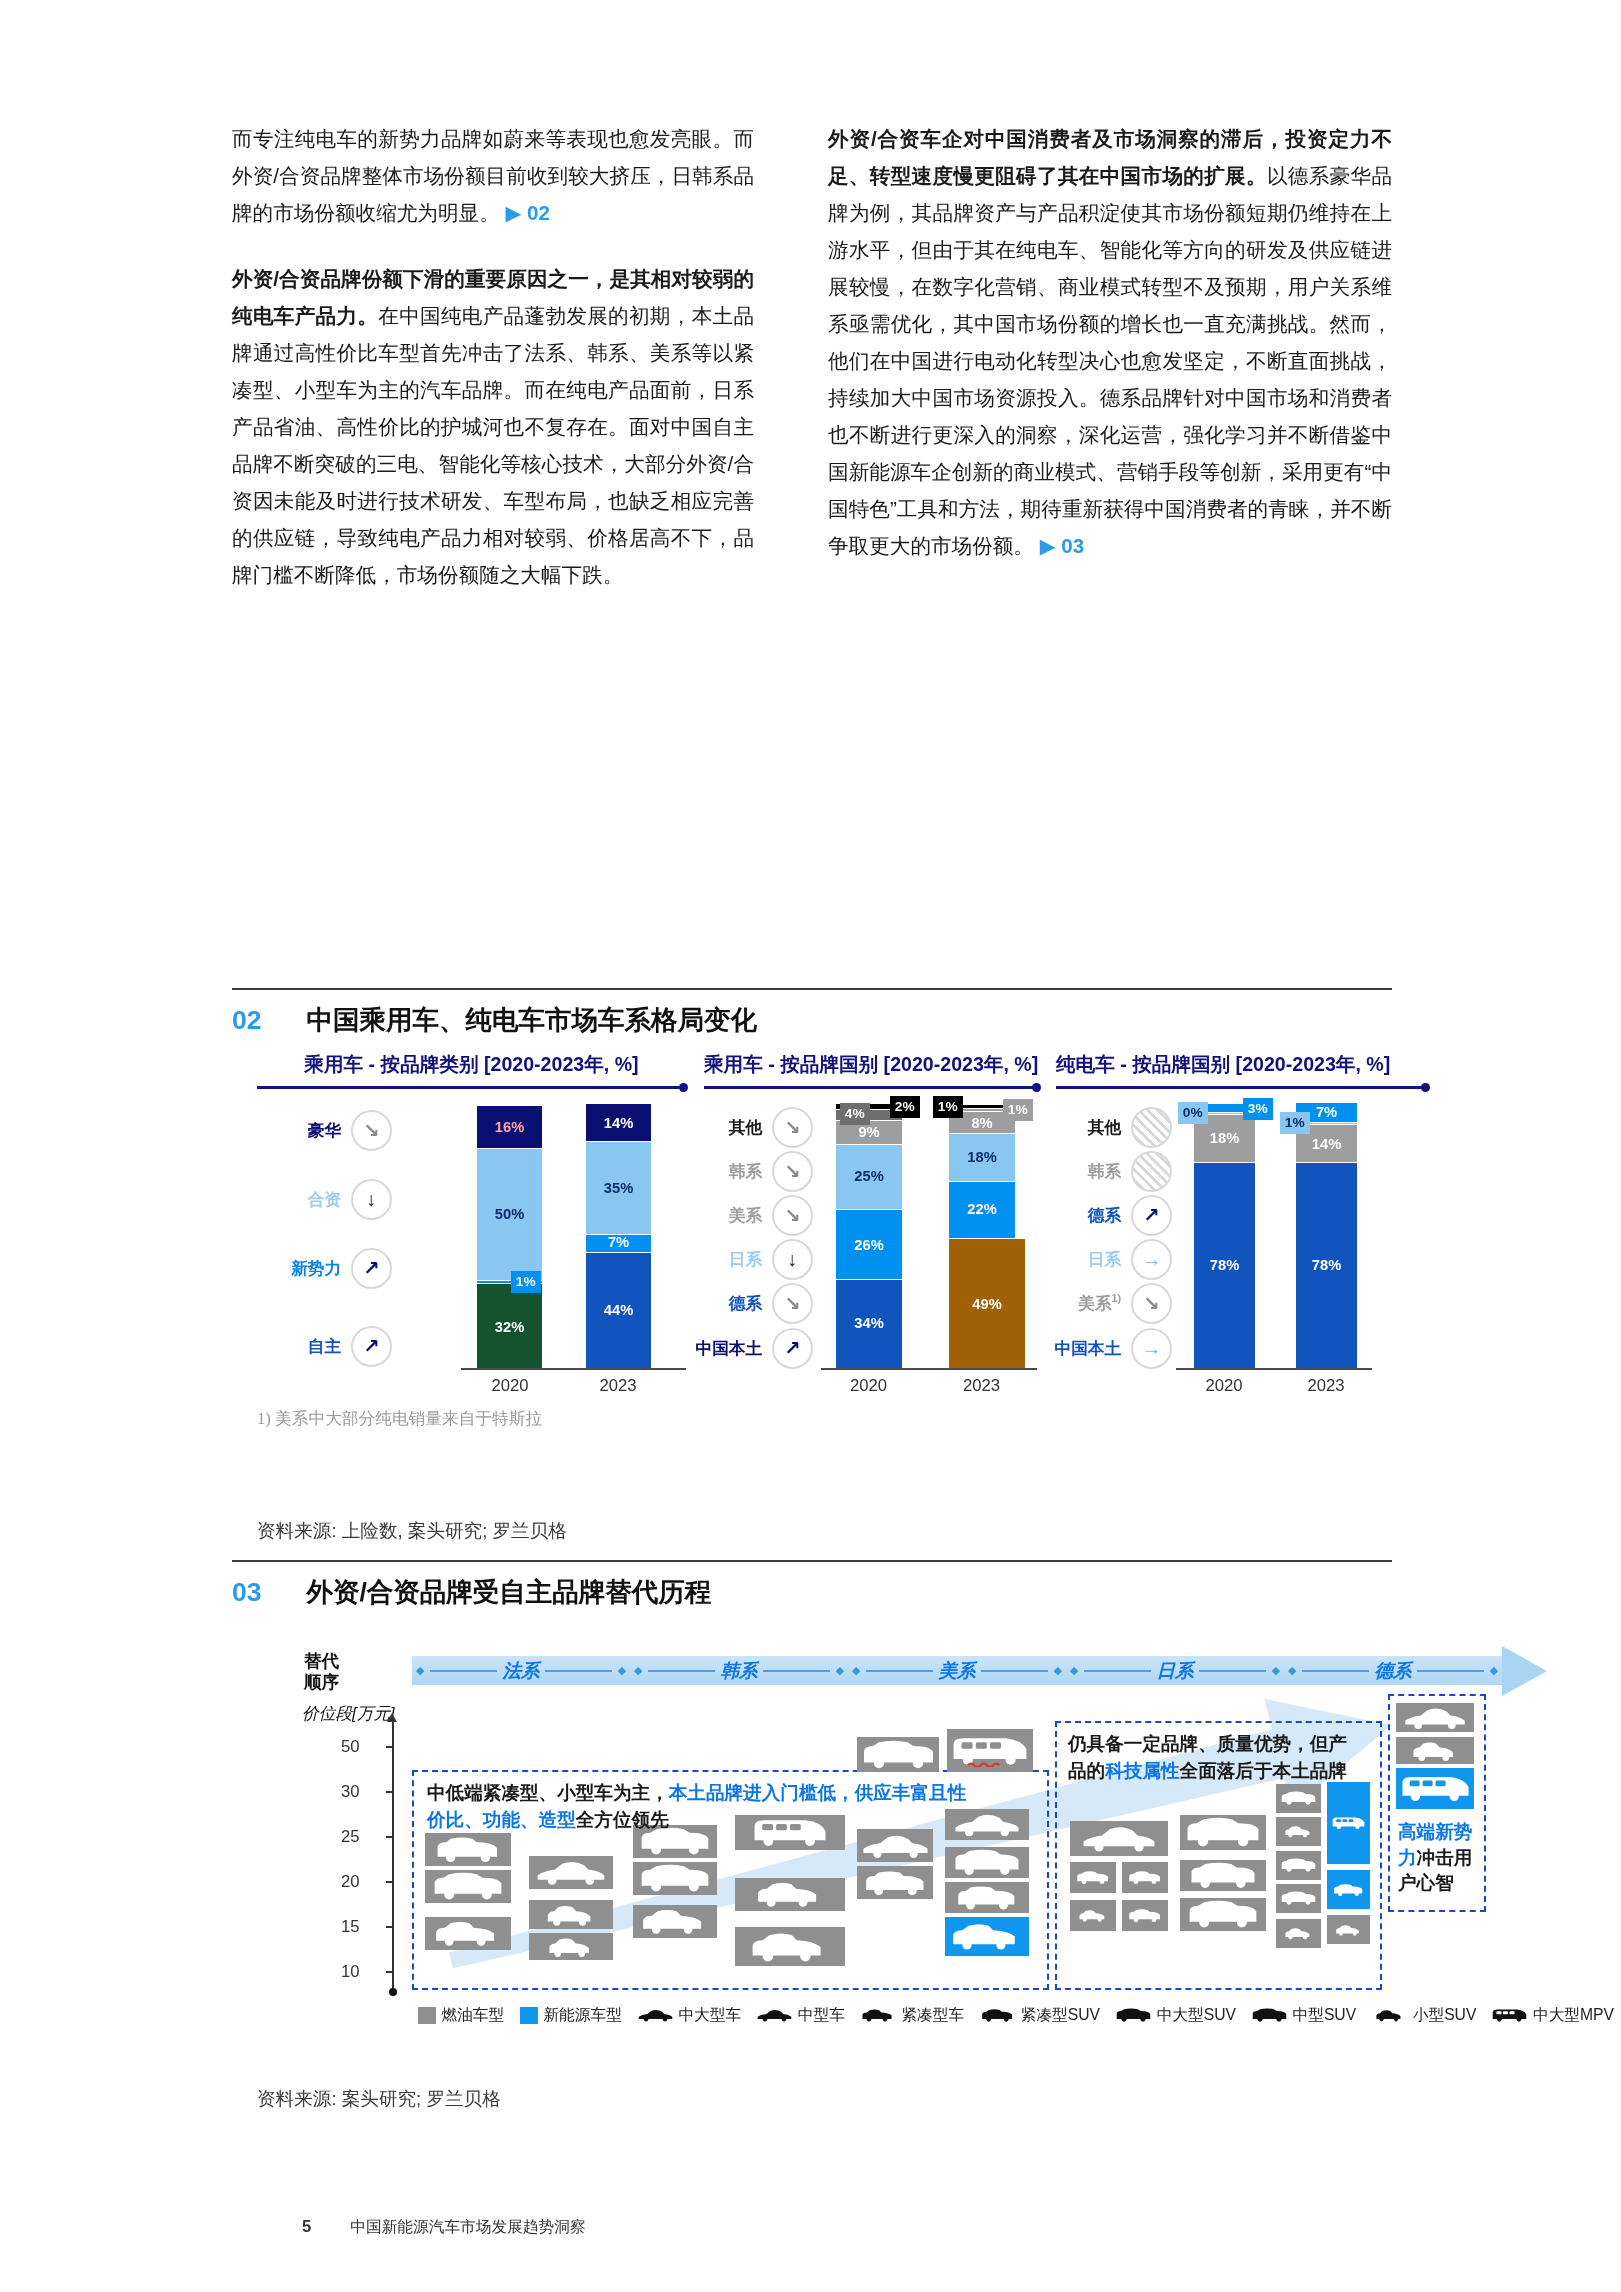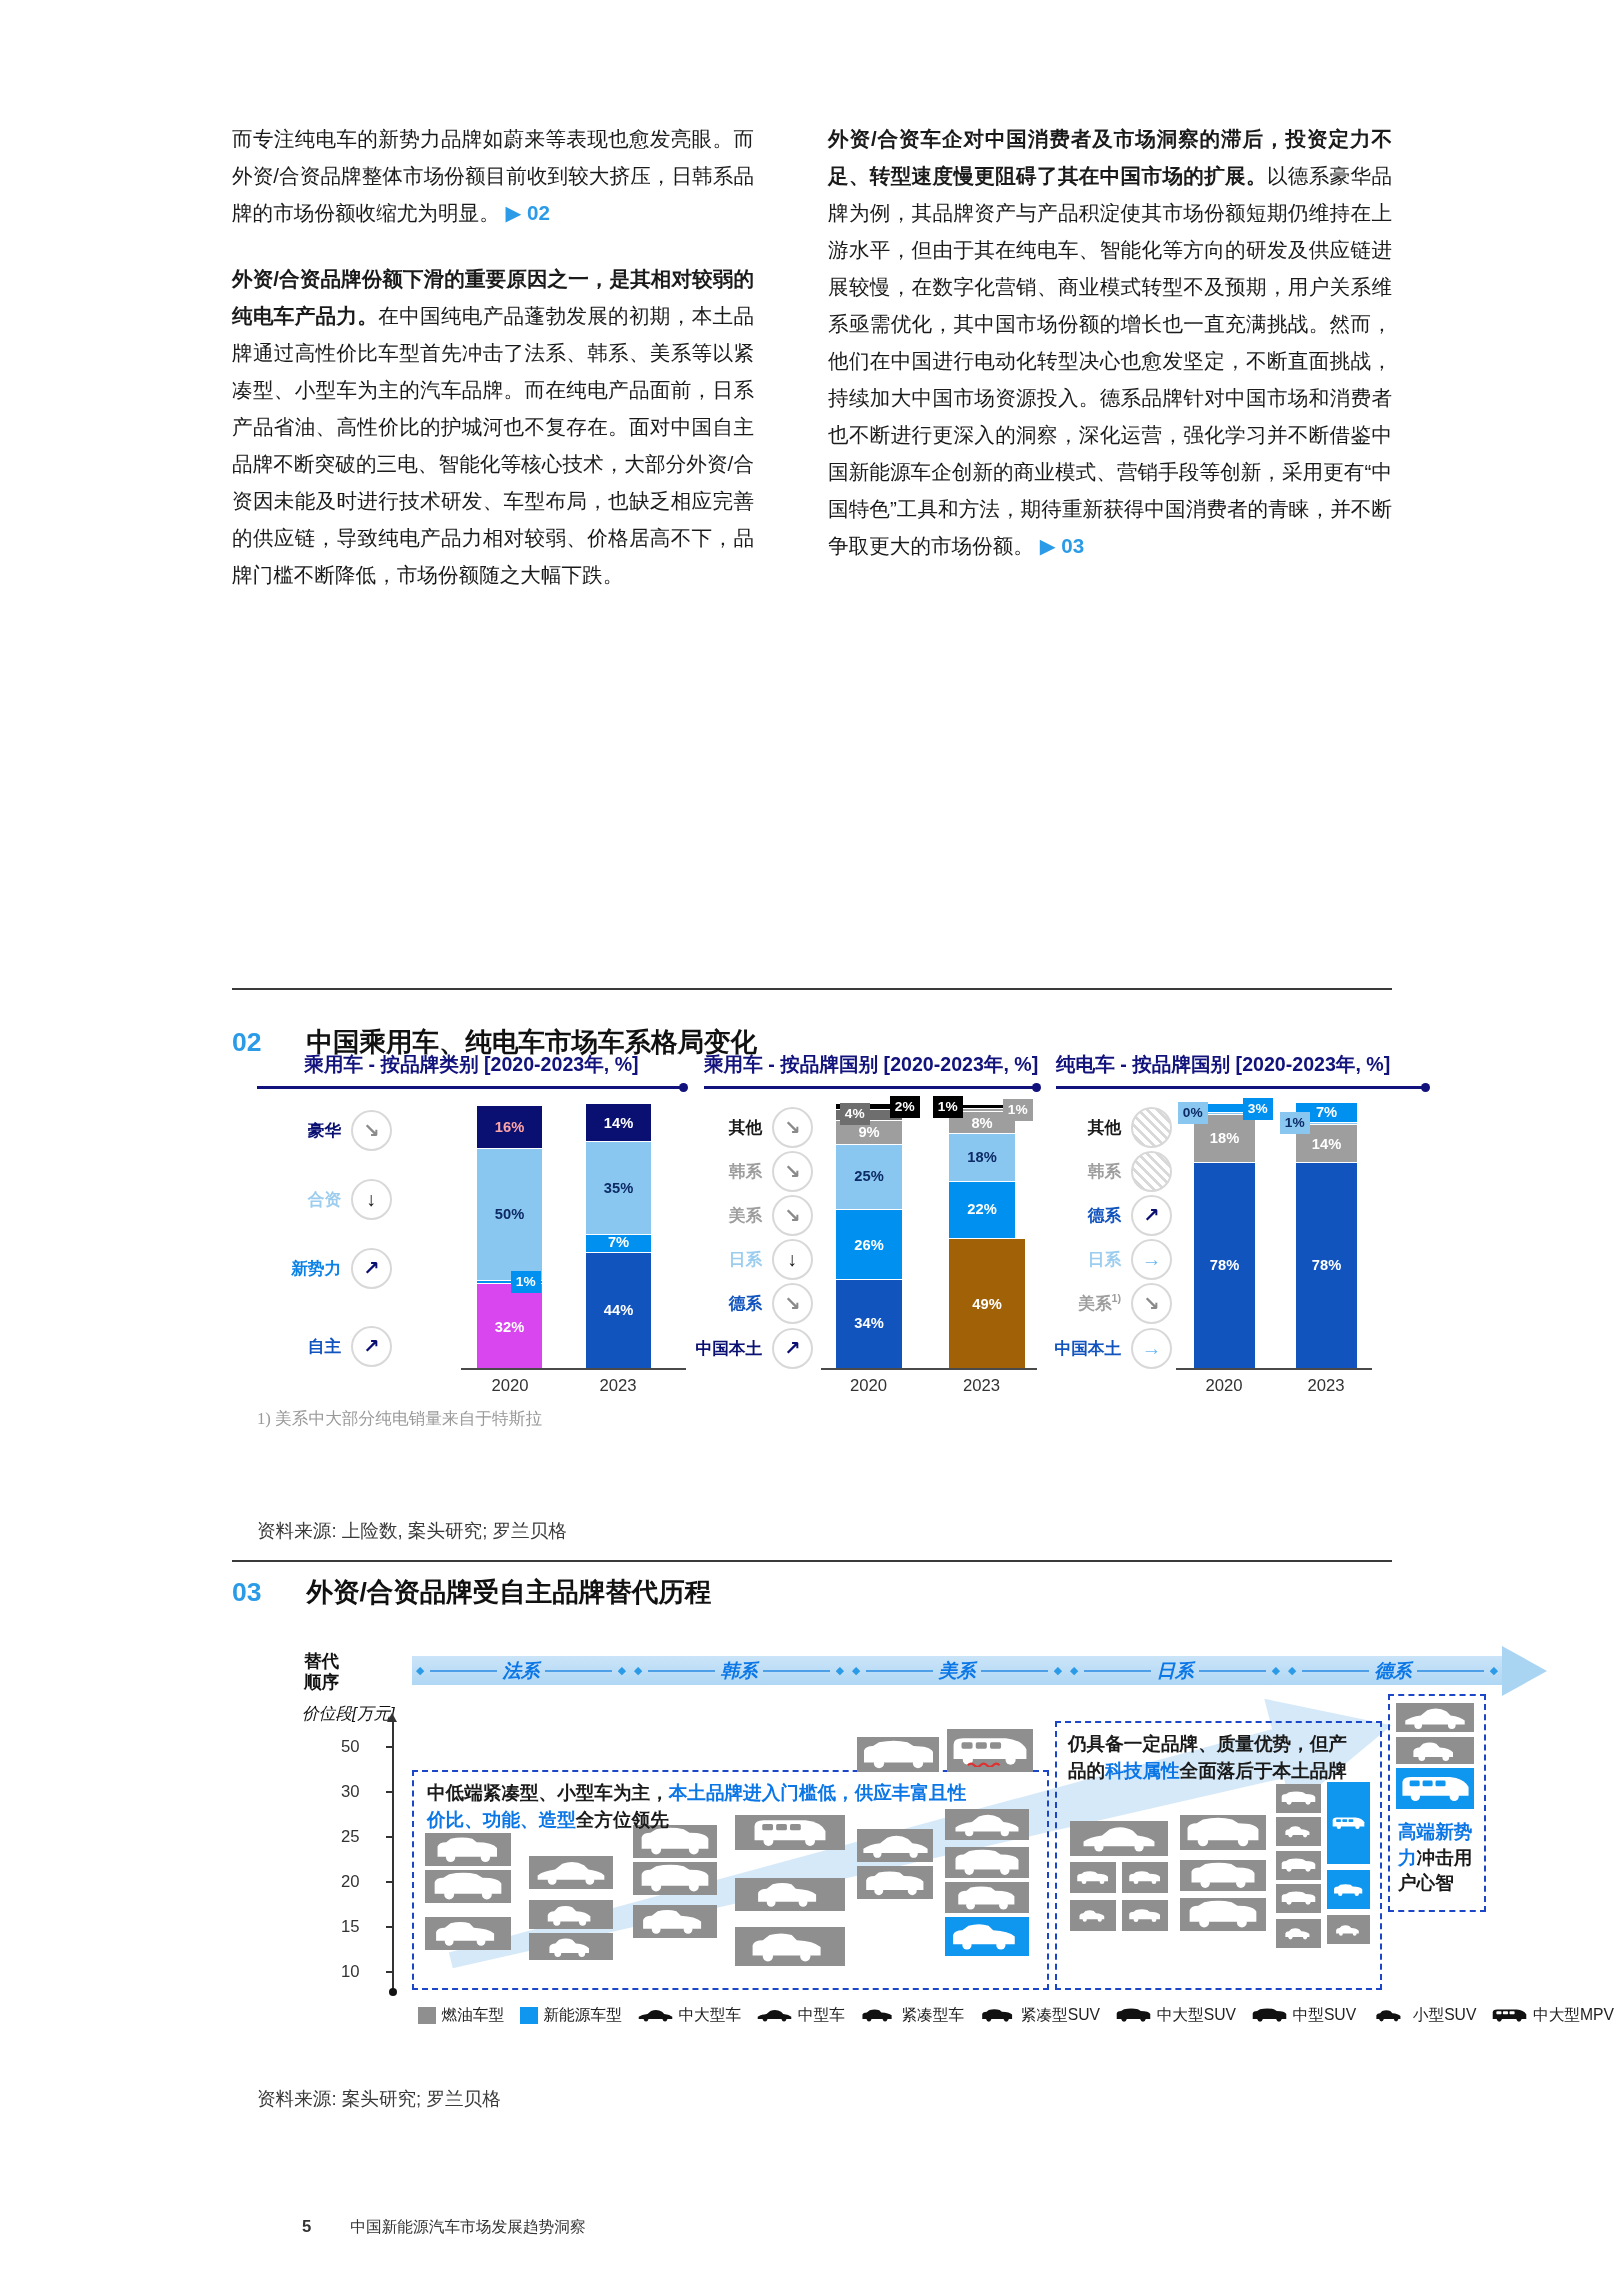--- a/index.html
+++ b/index.html
@@ -70,21 +70,21 @@
   <p><span>而专注纯电车的新势力品牌如蔚来等表现也愈发亮眼。而外资/合资品牌整体市场份额目前收到较大挤压，日韩系品牌的市场份额收缩尤为明显。</span>
      <span class="marker">▶ 02</span></p>
   <p><span class="b">外资/合资品牌份额下滑的重要原因之一，是其相对较弱的纯电车产品力。</span><span>在中国纯电产品蓬勃发展的初期，本土品牌通过高性价比车型首先冲击了法系、韩系、美系等以紧凑型、小型车为主的汽车品牌。而在纯电产品面前，日系产品省油、高性价比的护城河也不复存在。面对中国自主品牌不断突破的三电、智能化等核心技术，大部分外资/合资因未能及时进行技术研发、车型布局，也缺乏相应完善的供应链，导致纯电产品力相对较弱、价格居高不下，品牌门槛不断降低，市场份额随之大幅下跌。</span></p>
 </div>
 <div class="col" style="left:828px;width:564px;">
   <p><span class="b">外资/合资车企对中国消费者及市场洞察的滞后，投资定力不足、转型速度慢更阻碍了其在中国市场的扩展。</span><span>以德系豪华品牌为例，其品牌资产与产品积淀使其市场份额短期仍维持在上游水平，但由于其在纯电车、智能化等方向的研发及供应链进展较慢，在数字化营销、商业模式转型不及预期，用户关系维系亟需优化，其中国市场份额的增长也一直充满挑战。然而，他们在中国进行电动化转型决心也愈发坚定，不断直面挑战，持续加大中国市场资源投入。德系品牌针对中国市场和消费者也不断进行更深入的洞察，深化运营，强化学习并不断借鉴中国新能源车企创新的商业模式、营销手段等创新，采用更有“中国特色”工具和方法，期待重新获得中国消费者的青睐，并不断争取更大的市场份额。</span>
      <span class="marker">▶ 03</span></p>
 </div>
 
 <div class="rule" style="top:988px;"></div>
-<div class="fig-head" style="top:1024px;justify-content:flex-end;">
+<div class="fig-head" style="top:1002px;justify-content:flex-end;">
   <span class="fig-num">02</span>
   <span class="fig-title">中国乘用车、纯电车市场车系格局变化</span>
 </div>
 <div id="fig2">
     <div class="subt" style="left: 257px; top: 1051px; width: 429px; text-align: center;"><span>乘用车 - 按品牌类别 [2020-2023年, %]</span><span class="ul"></span></div>
     <div class="lblrow" style="left: 257px; top: 1111px; width: 135px;">
       <span class="txt" style="color: rgb(10, 16, 114);"><span>豪华</span></span>
       <span class="circ" style="color: rgb(138, 138, 138);">↘</span>
     </div>
     <div class="lblrow" style="left: 257px; top: 1180px; width: 135px;">
@@ -92,21 +92,21 @@
       <span class="circ" style="color: rgb(17, 17, 17);">↓</span>
     </div>
     <div class="lblrow" style="left: 257px; top: 1249px; width: 135px;">
       <span class="txt" style="color: rgb(11, 130, 230);"><span>新势力</span></span>
       <span class="circ" style="color: rgb(10, 16, 114);">↗</span>
     </div>
     <div class="lblrow" style="left: 257px; top: 1327px; width: 135px;">
       <span class="txt" style="color: rgb(18, 84, 190);"><span>自主</span></span>
       <span class="circ" style="color: rgb(10, 16, 114);">↗</span>
     </div>
-    <div class="seg" style="left: 477px; top: 1284px; width: 65px; height: 85px; background: #d946ef; box-shadow: rgb(255, 255, 255) 0px 0px 0px 1px;">
+    <div class="seg" style="left: 477px; top: 1284px; width: 65px; height: 85px; background: #14532d; box-shadow: rgb(255, 255, 255) 0px 0px 0px 1px;">
       <div class="v" style="color: rgb(255, 255, 255);">32%</div>
     </div>
     <div class="seg" style="left: 477px; top: 1280px; width: 65px; height: 3.4px; background: rgb(0, 144, 240); box-shadow: rgb(255, 255, 255) 0px 0px 0px 1px;"></div>
     <div class="chip" style="background: rgb(0, 144, 240); color: rgb(255, 255, 255); top: 1271px; left: 511px;">1%</div>
     <div class="seg" style="left: 477px; top: 1148px; width: 65px; height: 132px; background: rgb(138, 199, 240); box-shadow: rgb(255, 255, 255) 0px 0px 0px 1px;">
       <div class="v" style="color: rgb(13, 43, 102);">50%</div>
     </div>
     <div class="seg" style="left: 477px; top: 1106px; width: 65px; height: 42px; background: rgb(10, 16, 114); box-shadow: rgb(255, 255, 255) 0px 0px 0px 1px;">
       <div class="v" style="color: #fca5a5;">16%</div>
     </div>

